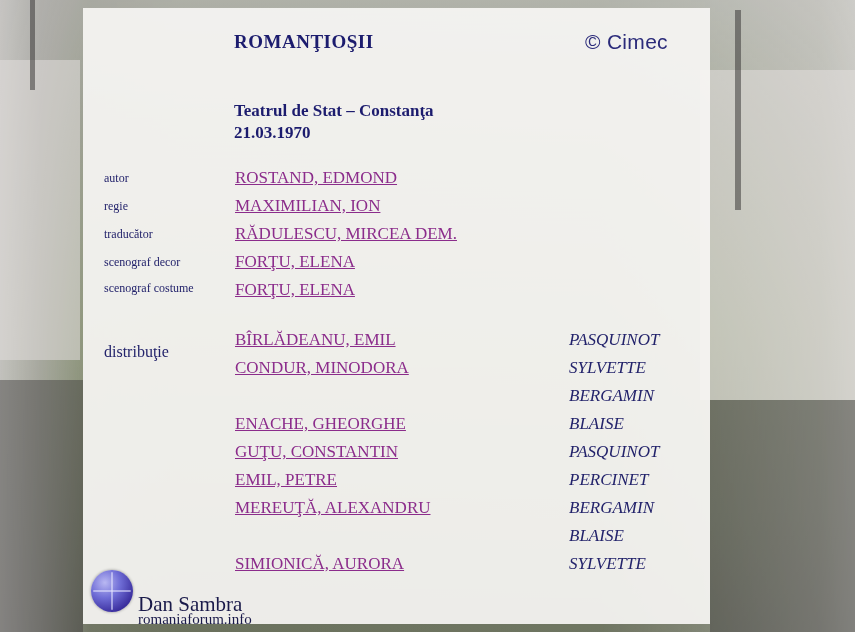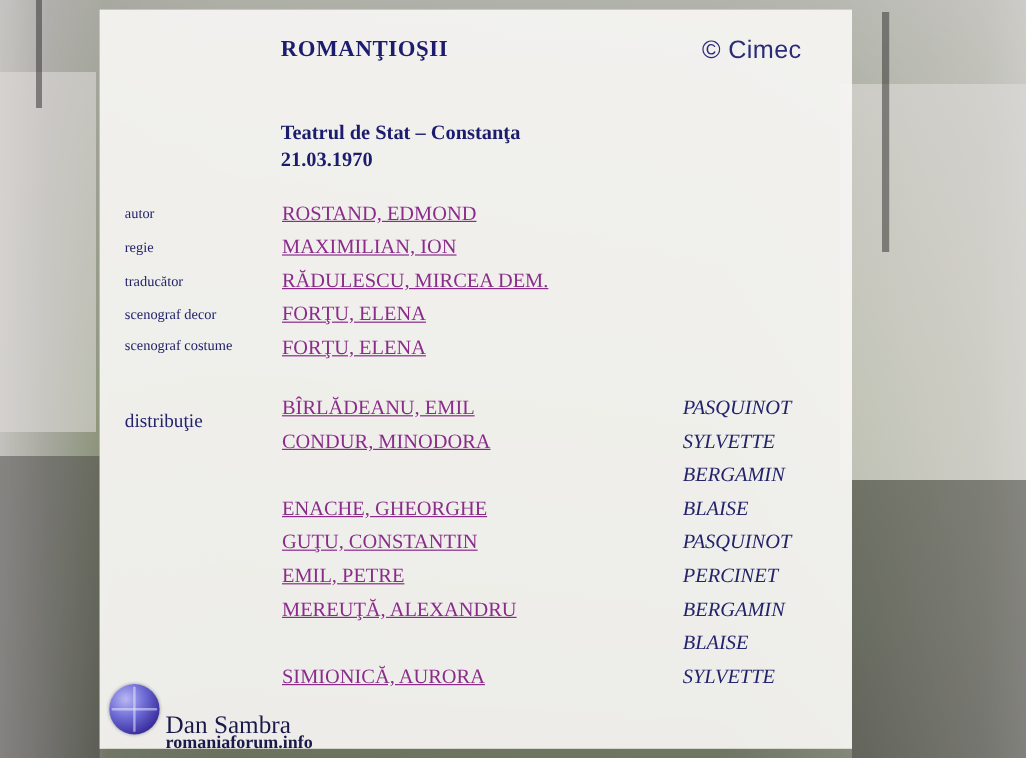--- a/index.html
+++ b/index.html
@@ -229,21 +229,20 @@
     font-size: 21px;
     color: #1a1a4a;
   }
   .wm-line2 {
     position: absolute;
     left: 50px;
     top: 41px;
     font-family: "Liberation Serif", serif;
     font-size: 15px;
     color: #1a1a4a;
-    font-weight: bold;
   }
 </style>
 </head>
 <body>
 
 <div id="page">
 
   <div id="bg-photo"></div>
   <div id="bg-shapes">
     <div class="bldg" style="left:0px; top:60px; width:80px; height:300px;"></div>

